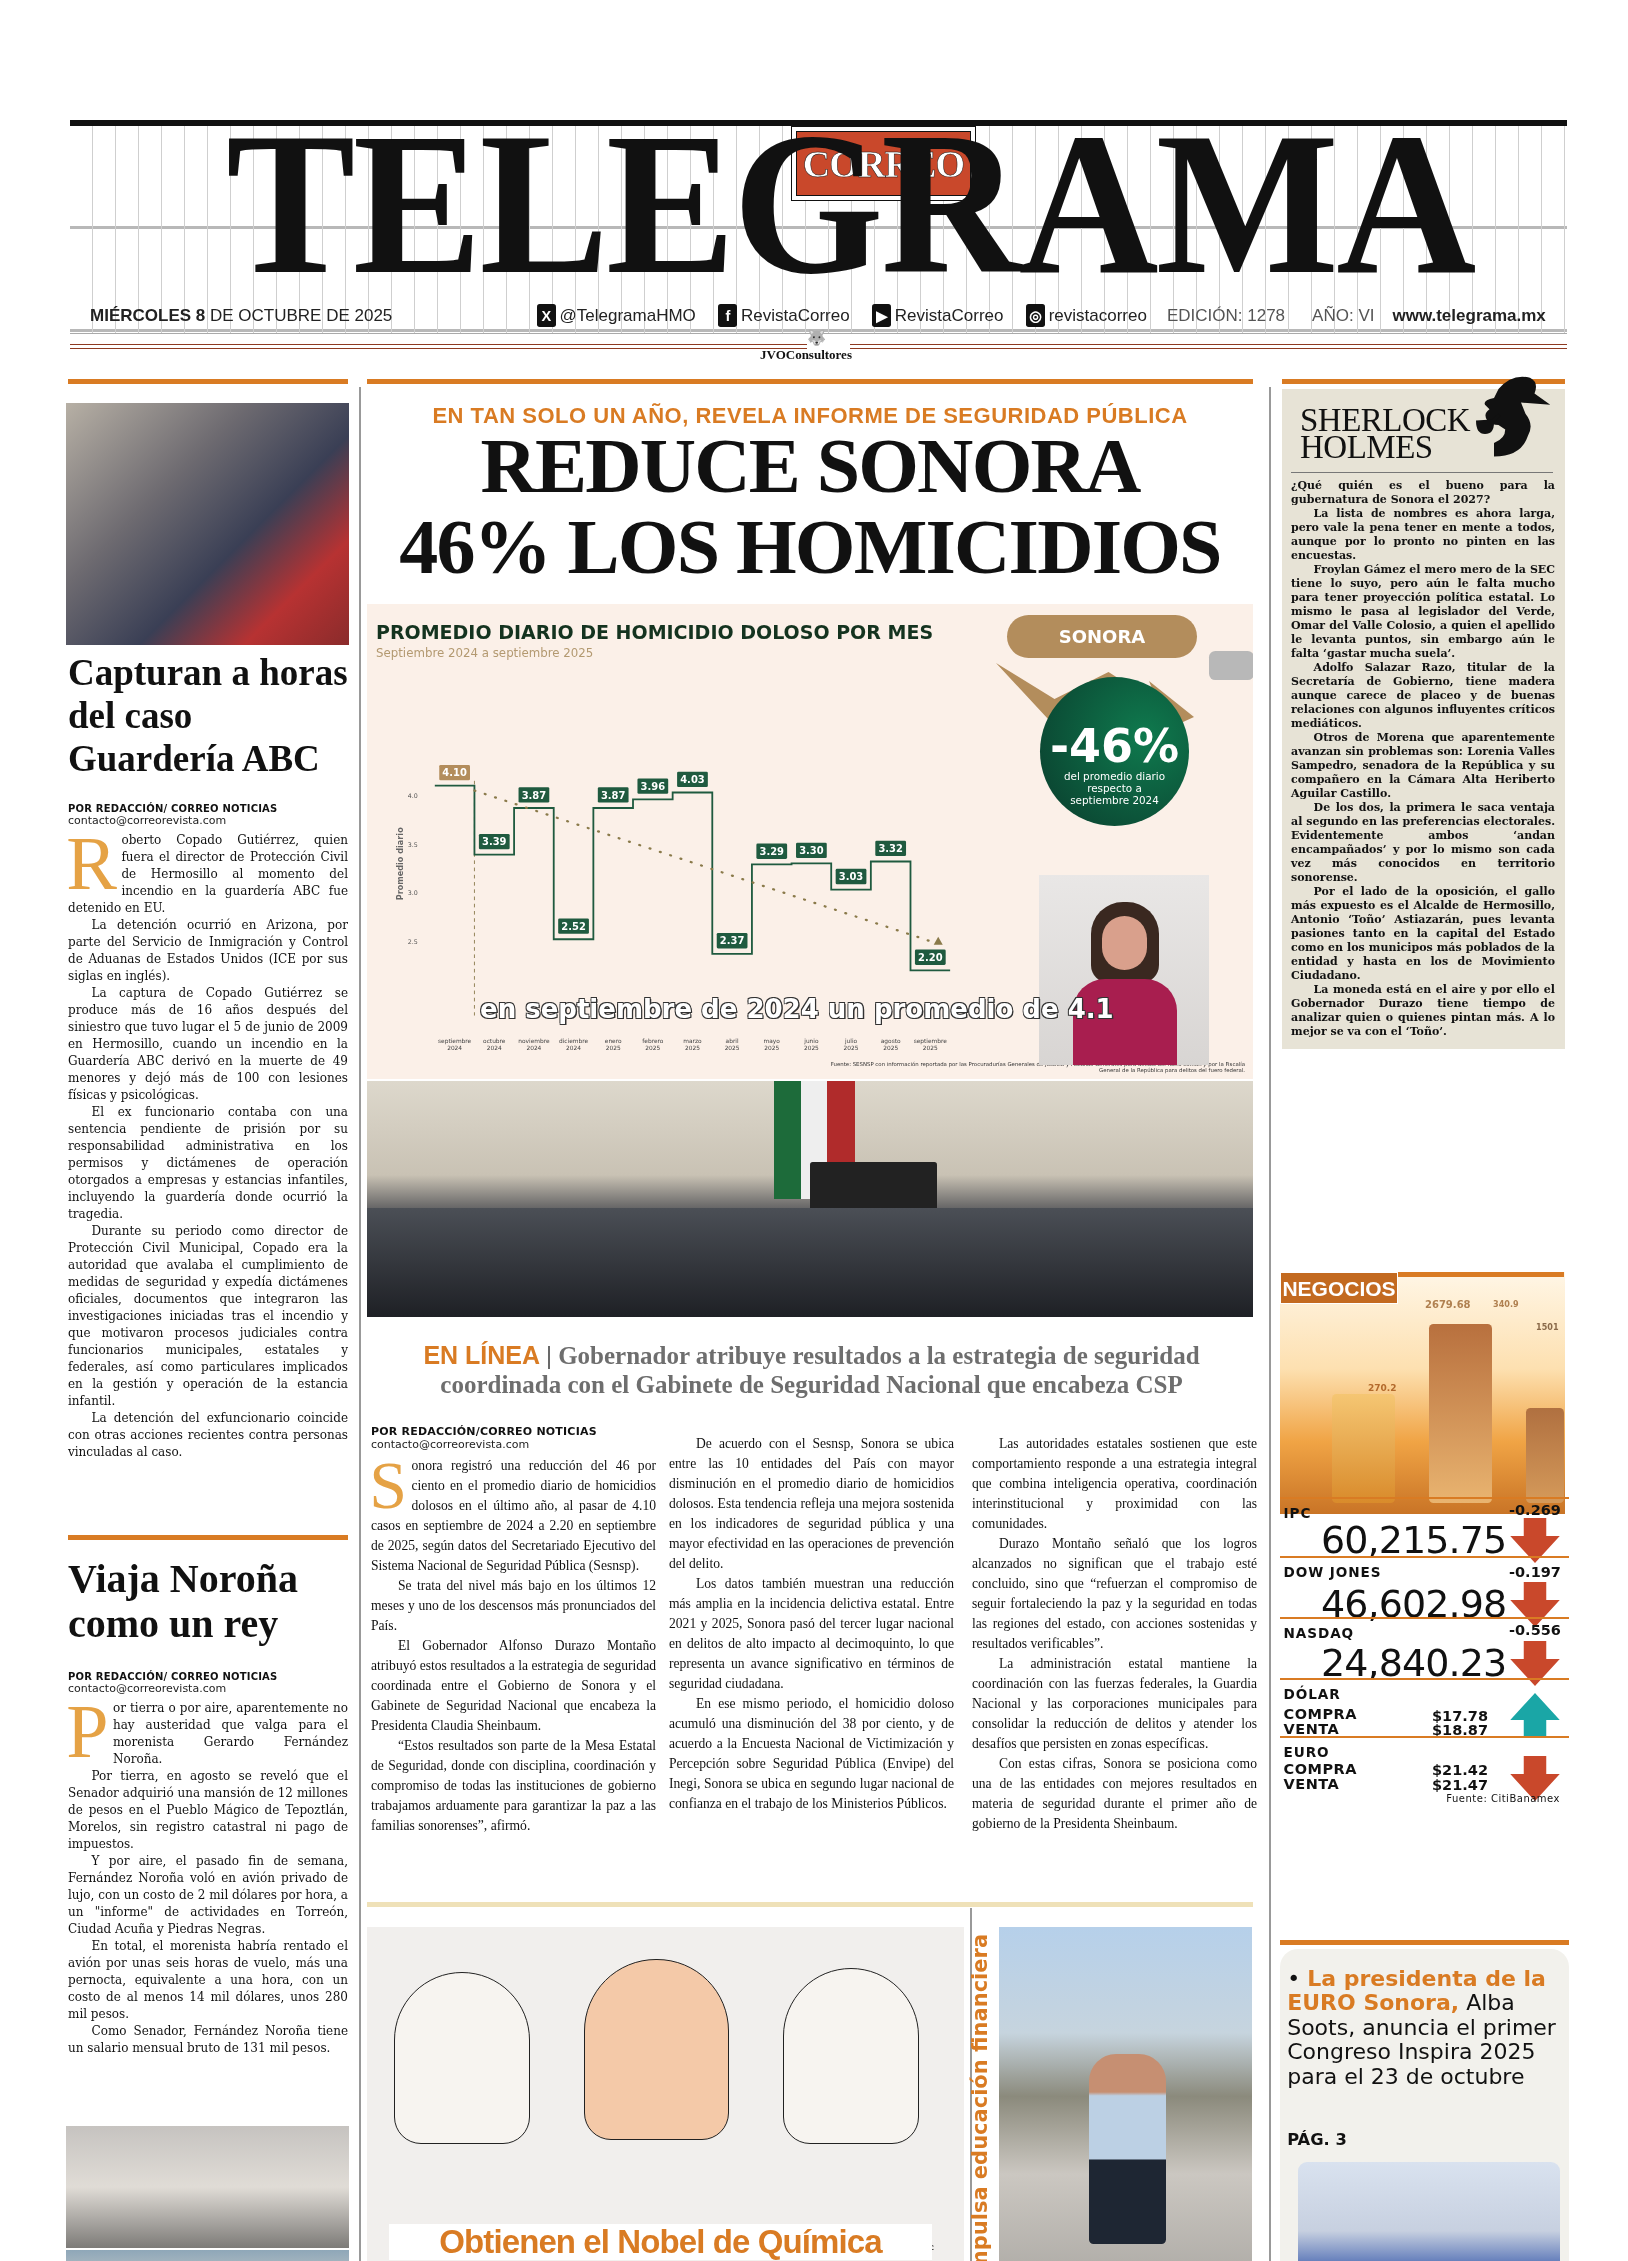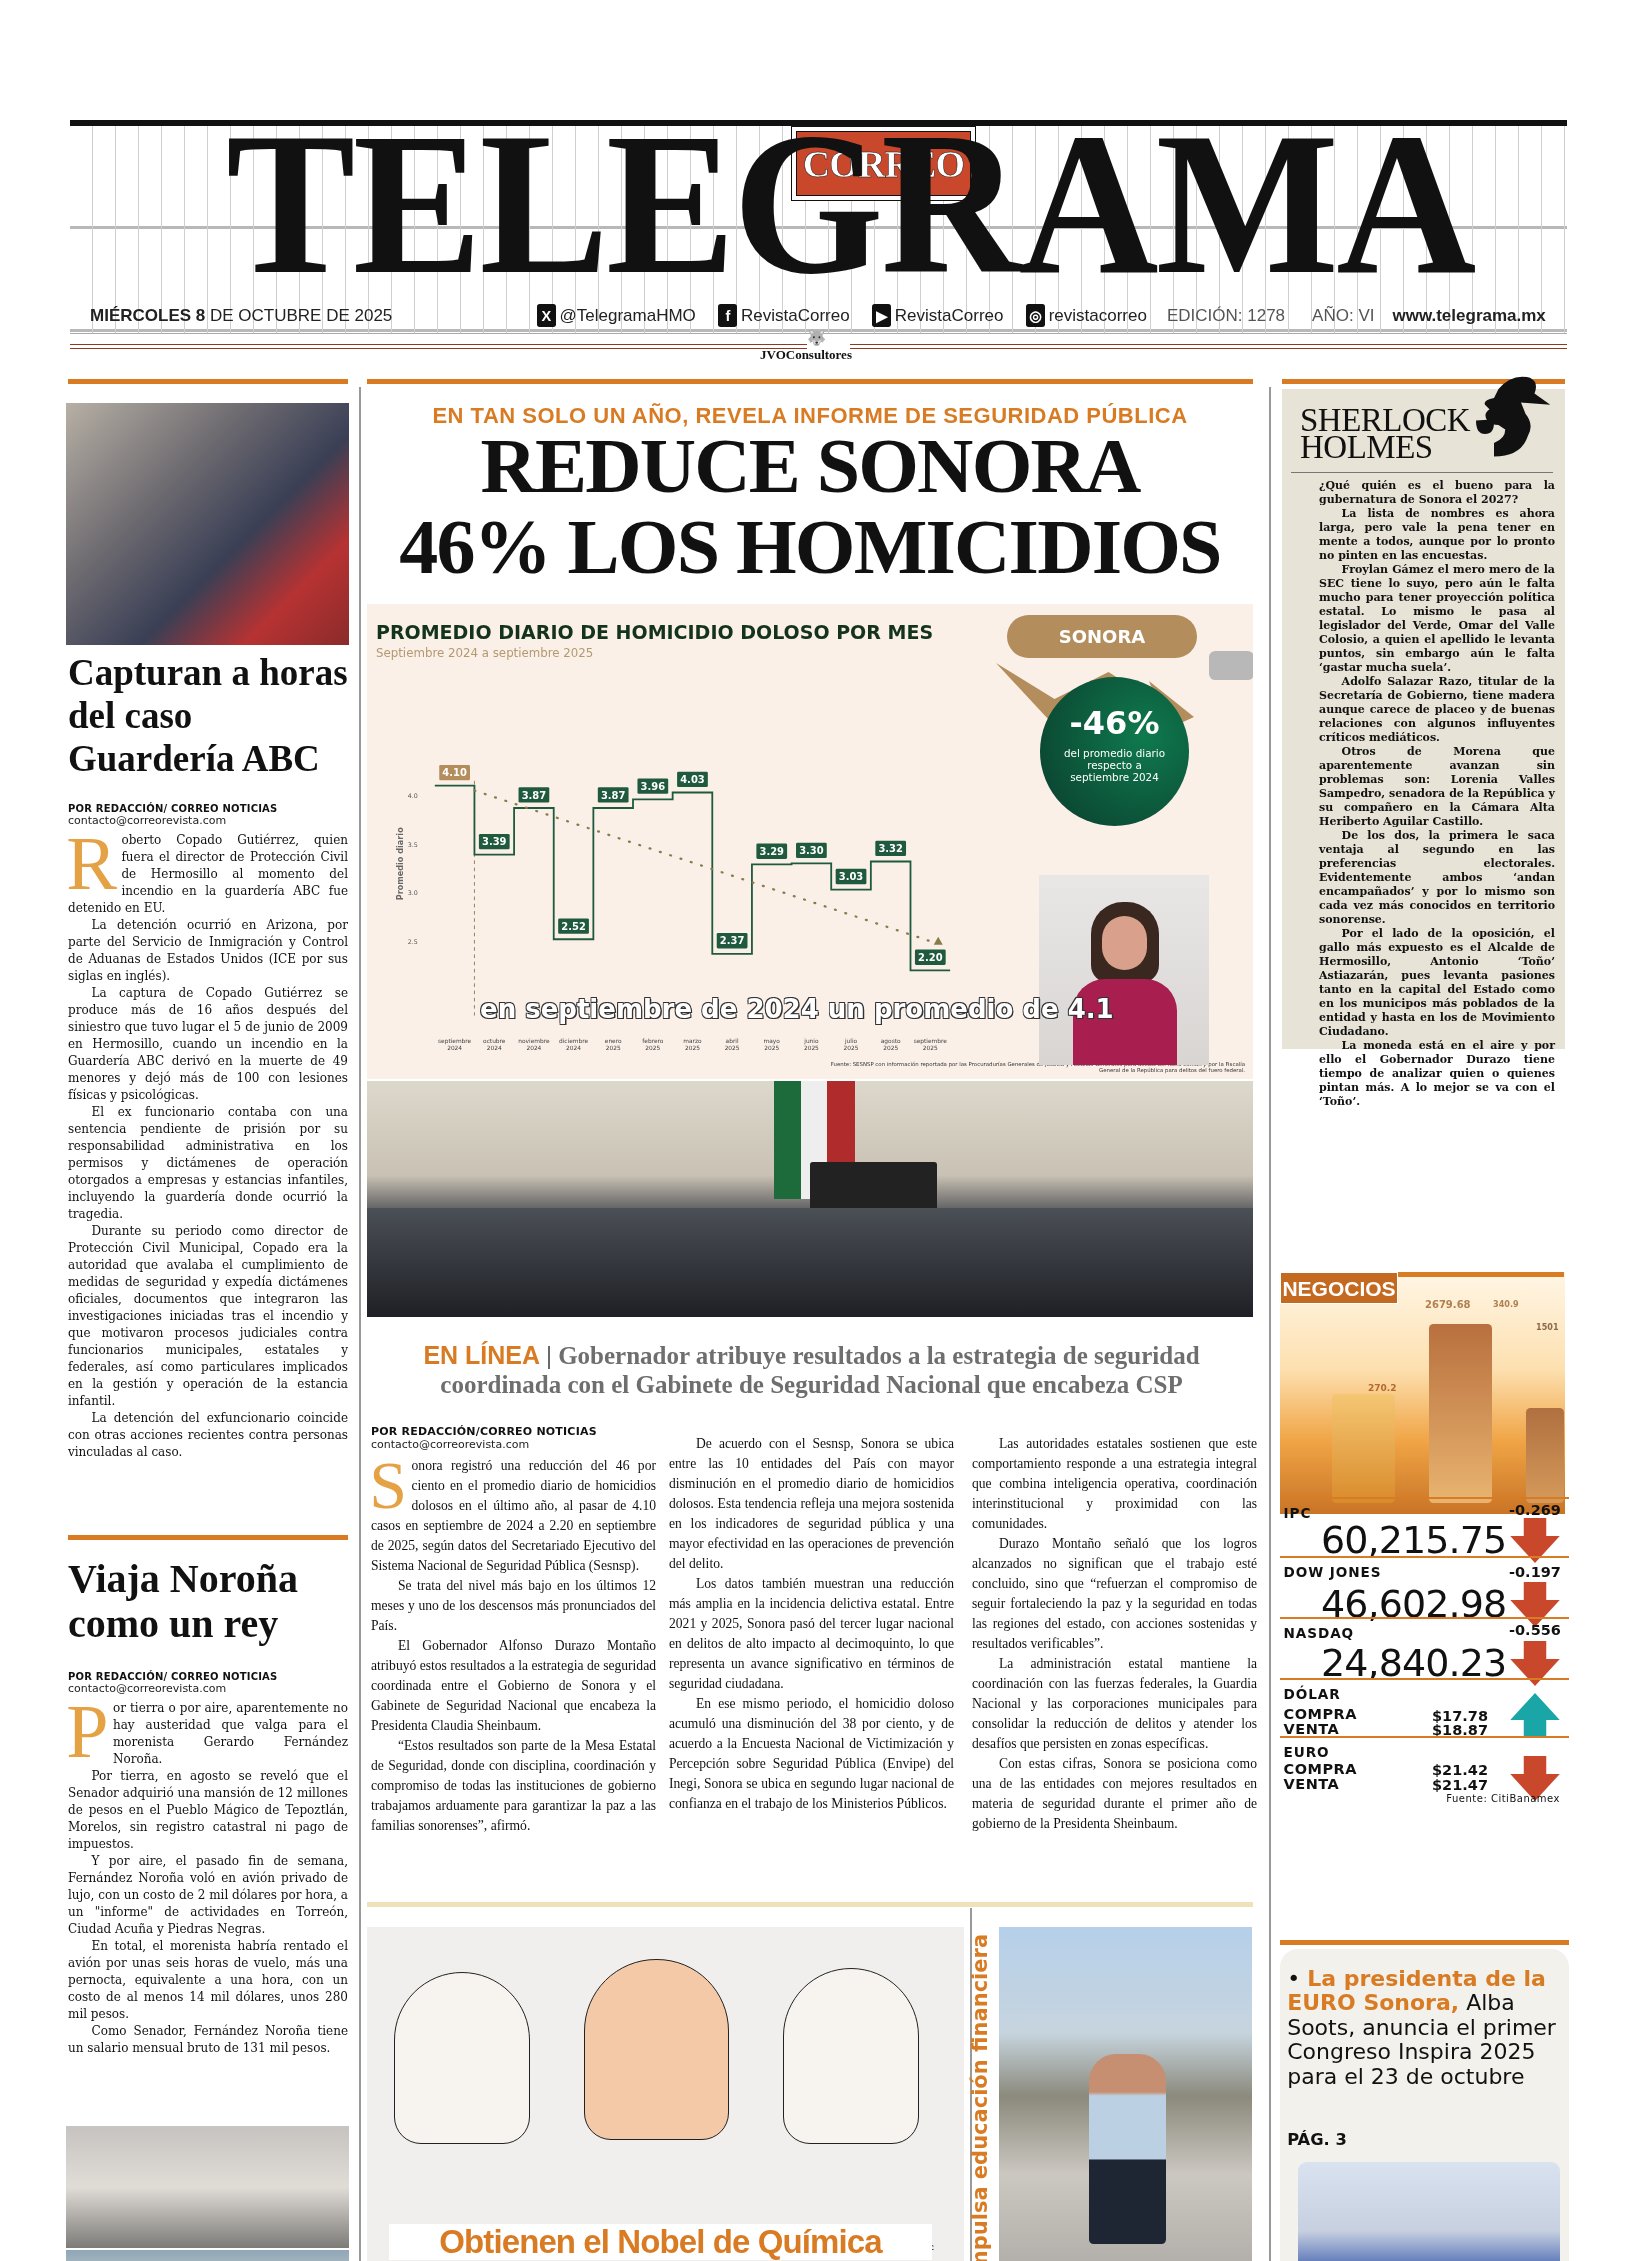--- a/index.html
+++ b/index.html
@@ -44,35 +44,35 @@
   .dropcap { float: left; font-family: "Liberation Serif", serif; color: #e5a245; font-size: 76px; line-height: 58px; margin: 2.7px 4.5px 0 -1.8px; }
   .cond-text { font-family: "Liberation Serif", serif; font-size: 13.6px; line-height: 20px; text-align: justify; }
   .cond-text p { text-indent: 27px; }
   .cond-text p.first { text-indent: 0; }
 
   
   #chart-box { left: 367px; top: 604px; width: 886px; height: 475px; background: #fbf0e8; overflow: hidden; }
   #chart-svg { position: absolute; left: 0; top: 0; }
   #sonora-pill { left: 640px; top: 11px; width: 190px; height: 43px; border-radius: 22.6px; background: #b38d5c; color: #fff; font-family: "DejaVu Sans", sans-serif; font-weight: bold; font-size: 18px; display: flex; align-items: center; justify-content: center; }
   #pct-circle { left: 673px; top: 73px; width: 149px; height: 149px; border-radius: 50%; background: radial-gradient(circle at 70% 40%, #0f7a4e, #0a3b2c); color: #fff; text-align: center; font-family: "DejaVu Sans", sans-serif; }
-  #pct-circle .big { font-size: 32px; font-weight: bold; margin-top: 21px; line-height: 50px; }
+  #pct-circle .big { font-size: 46px; font-weight: bold; margin-top: 44px; line-height: 50px; }
   #pct-circle .small { font-size: 10.4px; line-height: 11.8px; }
   #interp-photo { left: 672px; top: 271px; width: 170px; height: 190px; background: linear-gradient(#e9e7e6, #d8d5d3); }
   #subtitle-caption { left: 113px; top: 390px; width: 724px; color: #fff; font-family: "DejaVu Sans", sans-serif; font-weight: bold; font-size: 26px; text-shadow: 1.4px 1.4px 0 #333, -0.9px -0.9px 0 #333, 0.9px -0.9px 0 #333, -0.9px 0.9px 0 #333; white-space: nowrap; }
   #grey-btn { left: 842px; top: 47px; width: 45px; height: 29px; background: #b8b8b8; border-radius: 6.3px; }
 
   
   #meeting-photo { left: 367px; top: 1081px; width: 886px; height: 235px; background: linear-gradient(180deg, #ddd8cc 0%, #c9c2b4 40%, #3d3f46 60%, #2c2e33 100%); }
 
   
   #sherlock { left: 1282px; top: 389px; width: 283px; height: 660px; background: #e7e3d6; }
   #sherlock-title { left: 18px; top: 18px; font-family: "Liberation Serif", serif; font-size: 33px; line-height: 27px; letter-spacing: -0.5px; }
   #sherlock-rule { left: 9px; top: 83px; width: 262px; height: 0.9px; background: #777; }
   #sherlock-text { left: 9px; top: 90px; width: 264px; font-family: "DejaVu Serif", serif; font-weight: bold; font-size: 11px; line-height: 14px; text-align: justify; }
-  #sherlock-text p { text-indent: 22.6px; margin-left: 28px; }
+  #sherlock-text p { text-indent: 22.6px; }
   #sherlock-text p.first { text-indent: 0; }
 
   
   .mk-row { position: absolute; left: 1280px; width: 289px; border-top: 2.3px solid #d97b23; font-family: "DejaVu Sans", sans-serif; }
   .mk-label { position: absolute; left: 3.6px; top: 6.3px; font-weight: bold; font-size: 13.6px; letter-spacing: 0.9px; }
   .mk-change { position: absolute; right: 8.1px; top: 2.7px; font-weight: bold; font-size: 14.5px; }
   .mk-value { position: absolute; left: 41px; top: 19px; font-size: 38px; letter-spacing: -0.9px; }
   .arrow-down { position: absolute; right: 9px; width: 50px; height: 45px; }
   .fx-line { position: absolute; left: 3.6px; font-weight: bold; font-size: 14.5px; letter-spacing: 0.5px; }
   .fx-val { position: absolute; right: 81px; font-weight: bold; font-size: 14.5px; }

